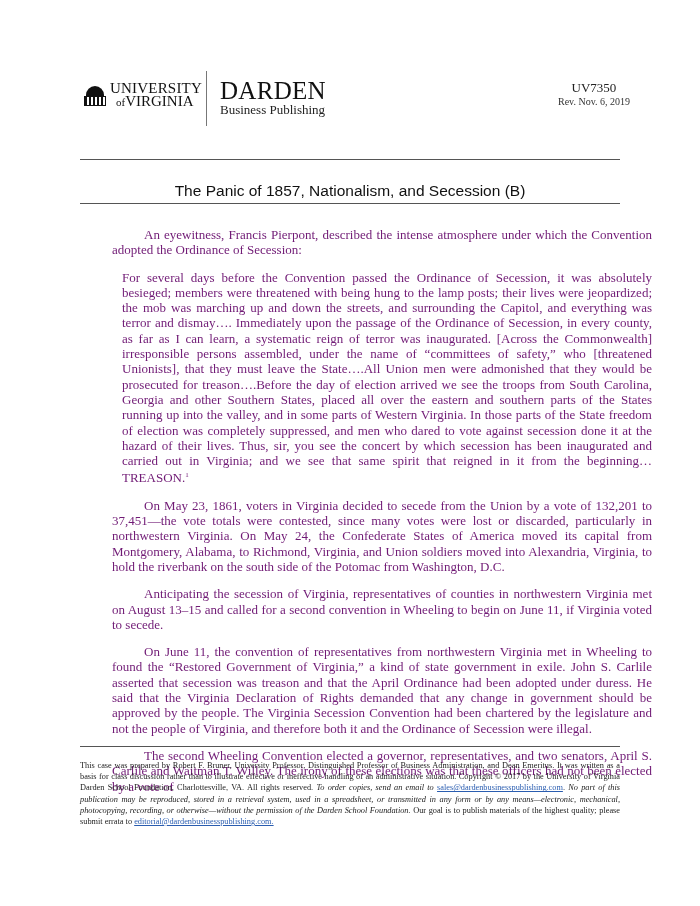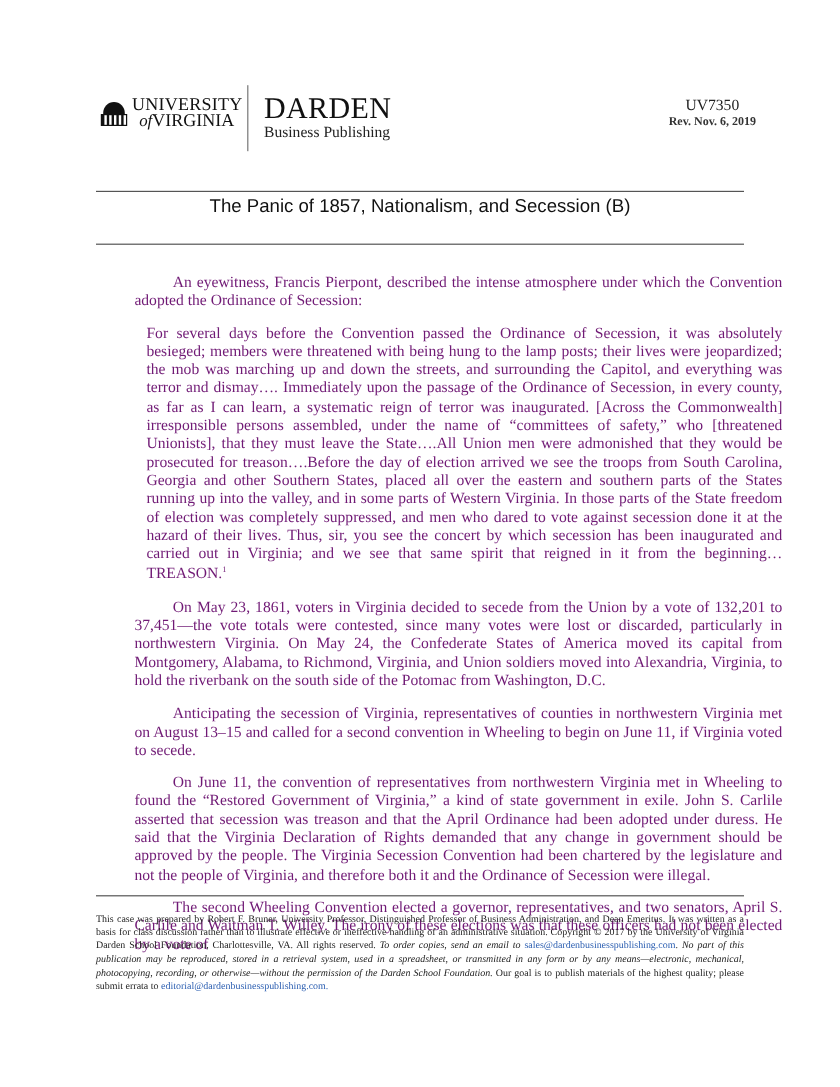--- a/index.html
+++ b/index.html
@@ -8,45 +8,45 @@
 
   
   .logo-uva { position: absolute; left: 84px; top: 82px; display: flex; align-items: center; }
   .rotunda { width: 22px; height: 20px; position: relative; margin-right: 4px; }
   .rotunda .dome { position: absolute; left: 2px; top: 0; width: 18px; height: 10px; background: #111; border-radius: 10px 10px 0 0; }
   .rotunda .base { position: absolute; left: 0; top: 10px; width: 22px; height: 10px; background: #111; }
   .rotunda .col { position: absolute; top: 11px; width: 1.5px; height: 8px; background: #fff; }
   .uva-text { display: flex; flex-direction: column; line-height: 13px; }
   .uva-text .uni { font-family: "Liberation Serif", serif; font-size: 15px; letter-spacing: 0.2px; color: #111; }
   .uva-text .vir { font-family: "Liberation Serif", serif; font-size: 15px; color: #111; padding-left: 6px; }
-  .uva-text .of { font-style: italic; font-size: 14px; }
+  .uva-text .of { font-size: 11px; }
   .logo-divider { position: absolute; left: 206px; top: 71px; width: 1px; height: 55px; background: #777; }
   .darden { position: absolute; left: 220px; top: 80px; }
   .darden .name { font-family: "Liberation Serif", serif; font-size: 25px; letter-spacing: 0.3px; color: #111; line-height: 22px; }
   .darden .sub { font-family: "Liberation Serif", serif; font-size: 13px; color: #222; line-height: 16px; }
   .case-id { position: absolute; right: 70px; top: 80px; text-align: center; }
   .case-id .num { font-size: 13px; color: #222; line-height: 15px; }
-  .case-id .rev { font-size: 10px; color: #333; line-height: 13px; font-weight: bold; }
+  .case-id .rev { font-size: 10px; color: #333; line-height: 13px; }
 
   
   .rule { position: absolute; left: 80px; width: 540px; height: 1px; background: #555; }
   .rule.r1 { top: 159px; }
   .rule.r2 { top: 203px; }
-  .title { position: absolute; left: 80px; width: 540px; top: 164px; text-align: center; font-family: "Liberation Sans", "DejaVu Sans", sans-serif; font-size: 15.5px; color: #111; }
+  .title { position: absolute; left: 80px; width: 540px; top: 182px; text-align: center; font-family: "Liberation Sans", "DejaVu Sans", sans-serif; font-size: 15.5px; color: #111; }
 
   
   .body { position: absolute; left: 80px; width: 540px; top: 227px; font-size: 13px; line-height: 15.3px; color: #701a75; margin-left: 32px; }
   .body p { margin: 0 0 12px 0; text-align: justify; text-indent: 32px; }
   .body p.quote { margin: 0 0 12px 0; padding-left: 10px; text-indent: 0; }
   .body sup { font-size: 7px; vertical-align: 5px; }
 
   
   .foot-rule { position: absolute; left: 80px; width: 540px; top: 746px; height: 1px; background: #555; }
   .footnote { position: absolute; left: 80px; width: 540px; top: 760px; font-size: 8.3px; line-height: 11.2px; color: #222; text-align: justify; }
-  .footnote a { color: #2a5db0; }
+  .footnote a { color: #2a5db0; text-decoration: underline; }
   .footnote em { }
 </style>
 </head>
 <body>
 
 <div class="page">
 
   <div class="logo-uva">
     <div class="rotunda">
       <div class="dome"></div>

